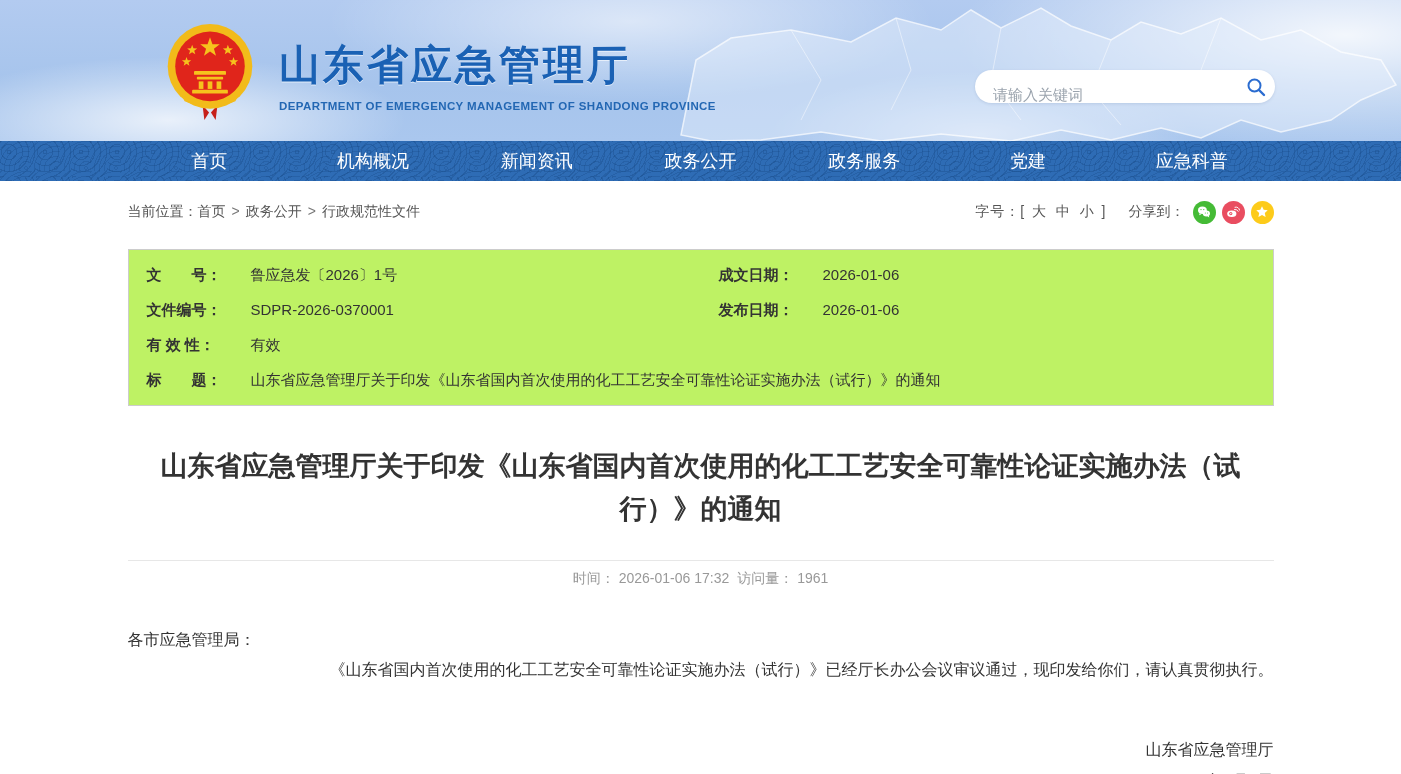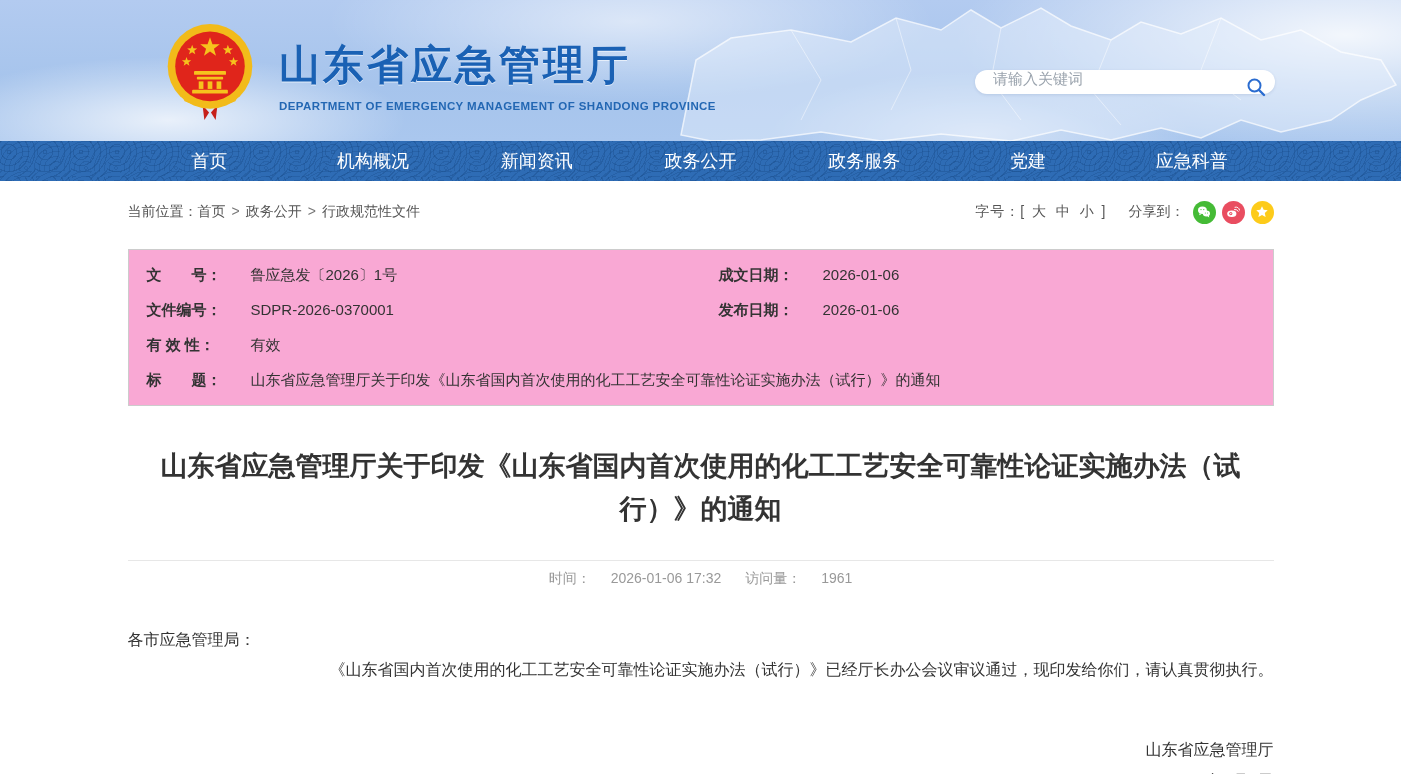--- a/index.html
+++ b/index.html
@@ -21,22 +21,22 @@
   .emblem { width:94px; height:100px; flex:0 0 auto; }
   .brand-text { margin-left:22px; padding-top:6px; }
   .site-title {
     font-size:41px; font-weight:bold; color:#1a61b4; letter-spacing:3px;
     text-shadow:0 1px 0 rgba(255,255,255,.6);
   }
   .site-sub {
     margin-top:7px; font-size:11.5px; font-weight:bold; color:#2367b3; letter-spacing:.4px;
   }
   .search-box {
-    position:absolute; left:975px; top:70px; width:300px; height:24px;
-    background:#fff; border-radius:17px; display:flex; align-items:flex-start;
+    position:absolute; left:975px; top:70px; width:300px; height:33px;
+    background:#fff; border-radius:17px; display:flex; align-items:flex-end;
     box-shadow:0 1px 3px rgba(60,90,140,.15);
   }
   .search-input {
     flex:1; border:none; outline:none; background:transparent;
     font-size:15px; color:#333; padding:0 8px 0 18px;
     font-family:"Liberation Sans","DejaVu Sans",sans-serif;
   }
   .search-input::placeholder { color:#9aa3ad; }
   .search-btn { width:38px; height:33px; border:none; background:transparent; cursor:pointer;
     display:flex; align-items:center; justify-content:center; }
@@ -65,36 +65,36 @@
   .breadcrumb .sep { margin:0 6px; color:#777; }
   .crumb-tools { display:flex; align-items:center; font-size:14px; color:#555; }
   .fontsize { letter-spacing:1px; }
   .fontsize .fs-opt { cursor:pointer; margin:0 2px; }
   .share-label { margin-left:22px; }
   .share-icons { display:flex; align-items:center; margin-left:2px; }
   .share-icon { width:23px; height:23px; border-radius:50%; margin-left:6px; cursor:pointer;
     display:flex; align-items:center; justify-content:center; }
 
   
-  .meta-box { margin-top:23px; border:1px solid #ccc; padding:7px 0 8px 0; background:#f9a8d4; }
+  .meta-box { margin-top:23px; border:1px solid #ccc; padding:7px 0 8px 0; background:#bef264; }
   .meta-row { display:flex; align-items:flex-start; padding:7px 0; }
   .meta-cell { flex:1; display:flex; font-size:15px; line-height:21px; }
   .meta-cell.full { flex:none; width:100%; }
   .meta-label { font-weight:bold; color:#333; margin-left:18px; min-width:82px; white-space:pre; }
   .meta-value { color:#333; margin-left:22px; }
 
   
   .article-title {
     margin:39px auto 0 auto; width:1104px; text-align:center;
     font-size:27px; font-weight:bold; color:#333; line-height:43px;
     font-family:"Liberation Sans","DejaVu Sans",sans-serif;
   }
   .title-divider { margin-top:29px; border-top:1px solid #e7e7e7; height:0; }
   .time-row { margin-top:9px; text-align:center; font-size:14px; color:#999; }
-  .time-row span { margin:0 10px; }
+  .time-row span { margin:0 2px; }
 
   .article-body { margin-top:39px; font-size:16px; color:#333; line-height:26px; }
   .salutation { }
   .paragraph { margin-top:4px; text-indent:2em;text-align:right; }
 
   .signature { margin-top:54px; text-align:right; font-size:16px; color:#333; }
   .signature .sig-name { line-height:26px; }
   .signature .sig-date { line-height:26px; margin-top:5px; }
 </style>
 </head>

